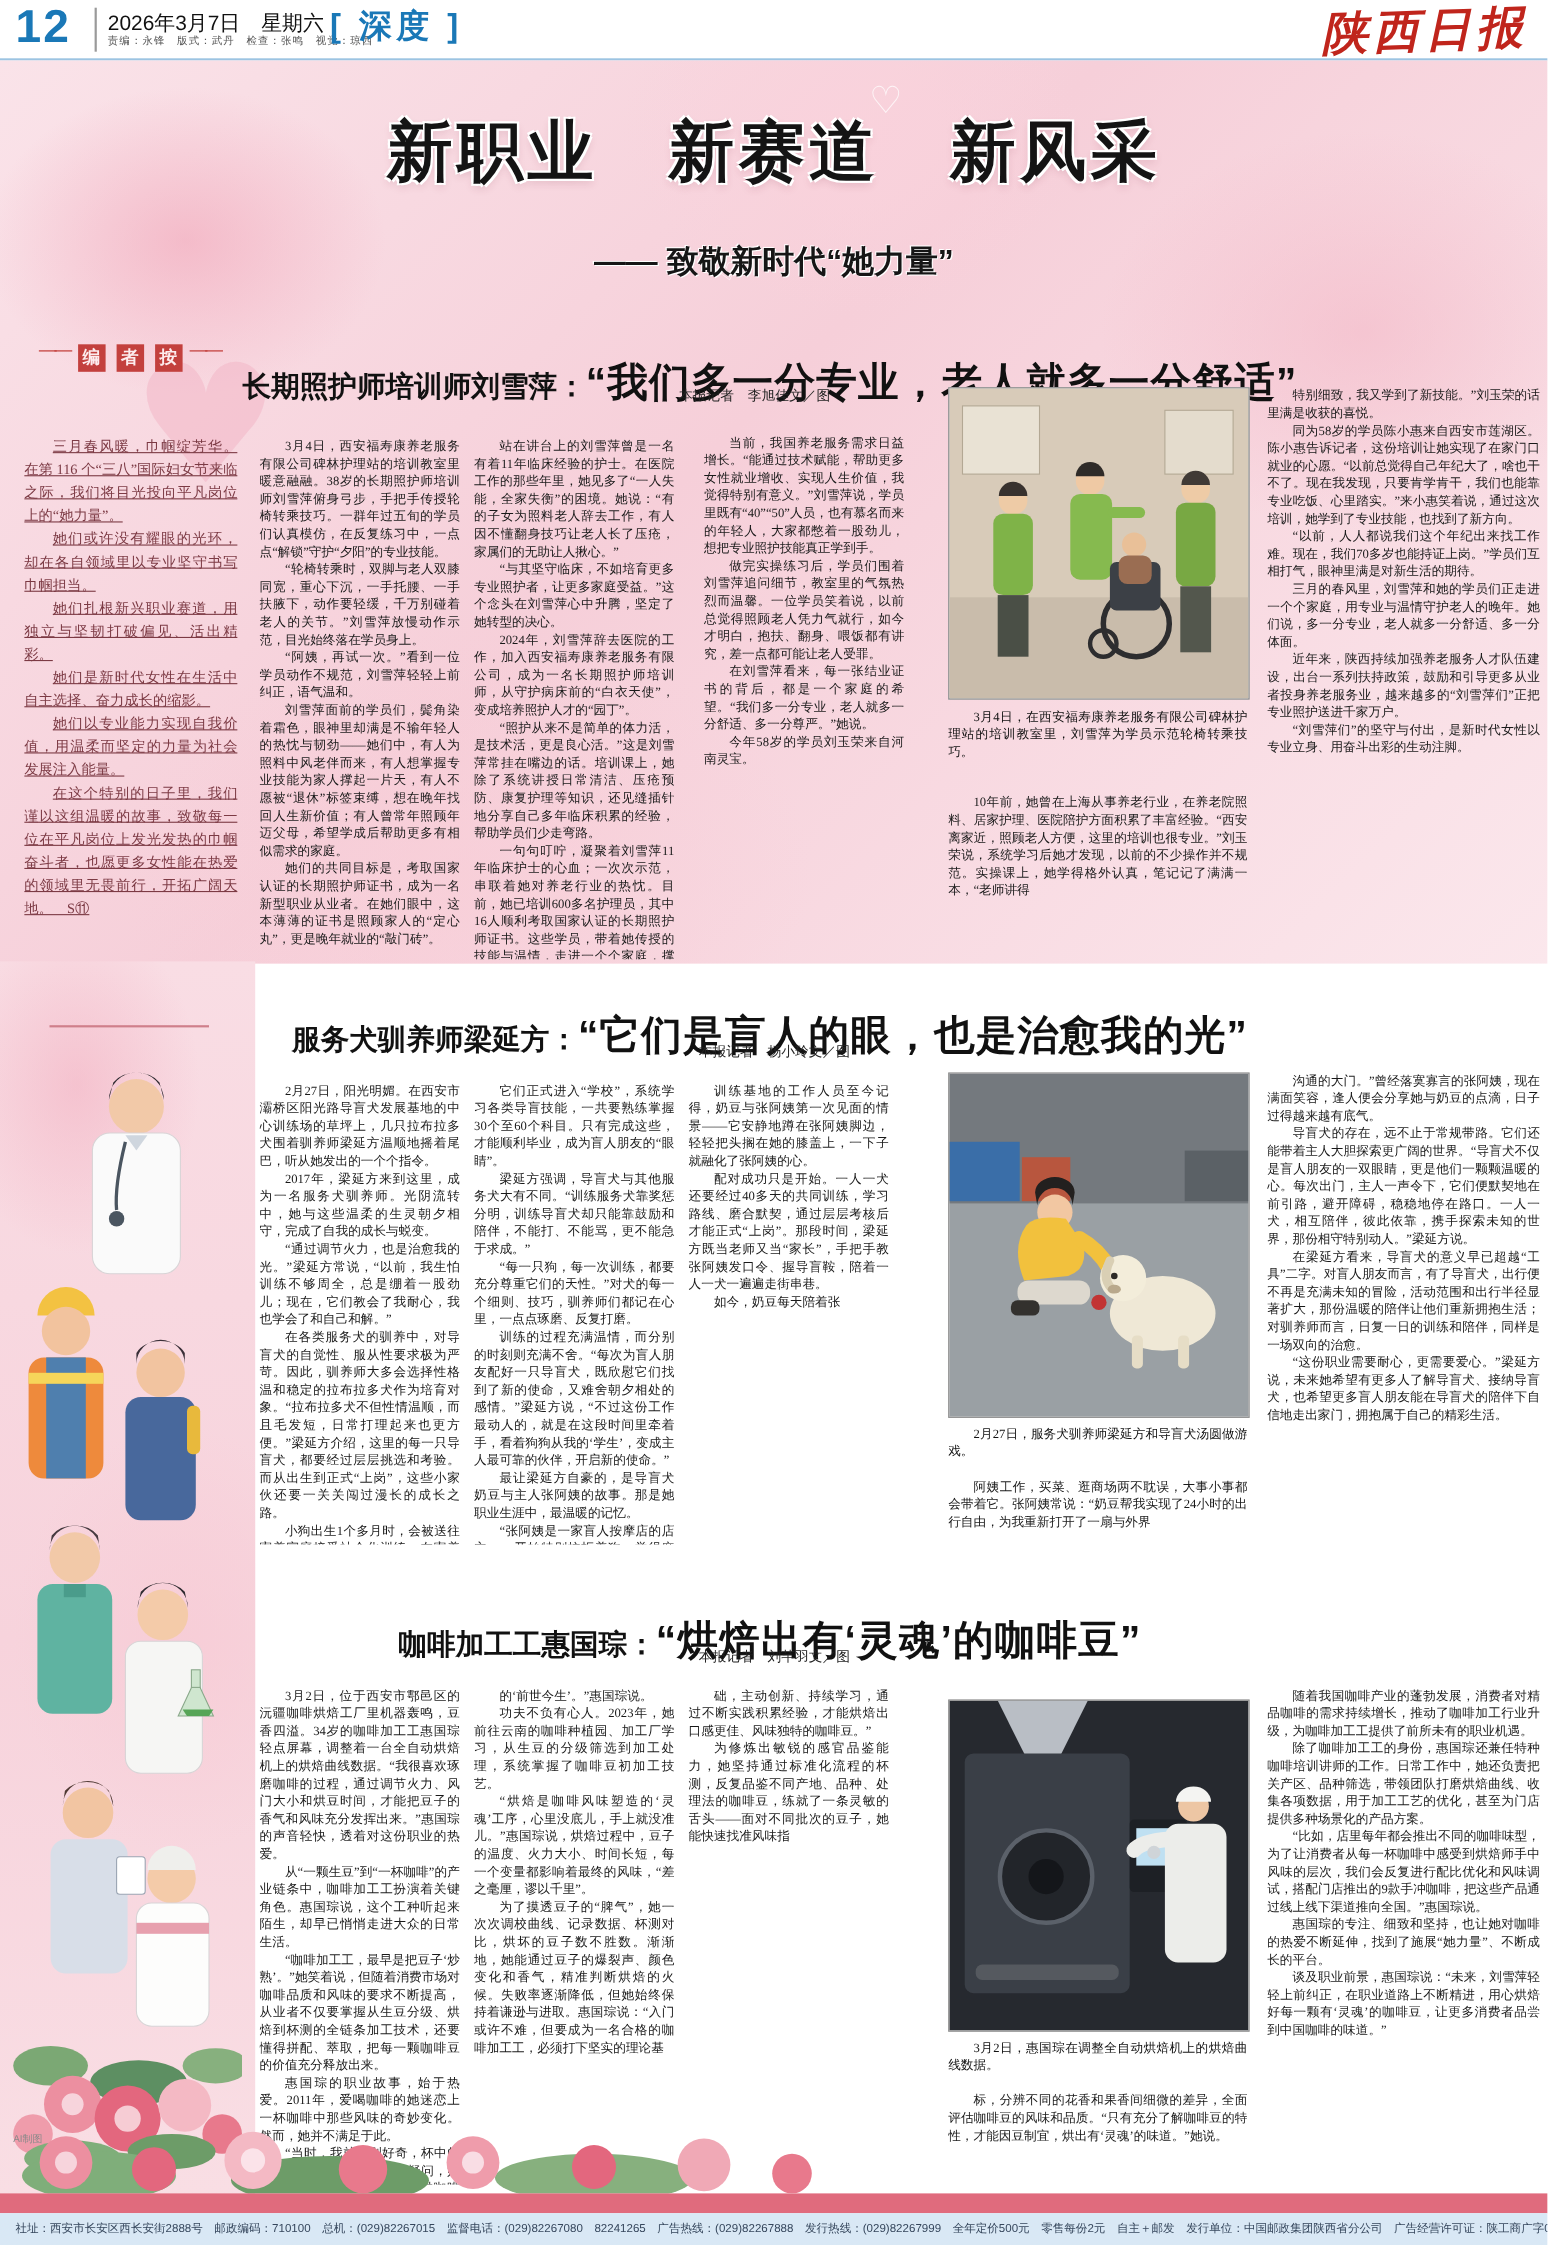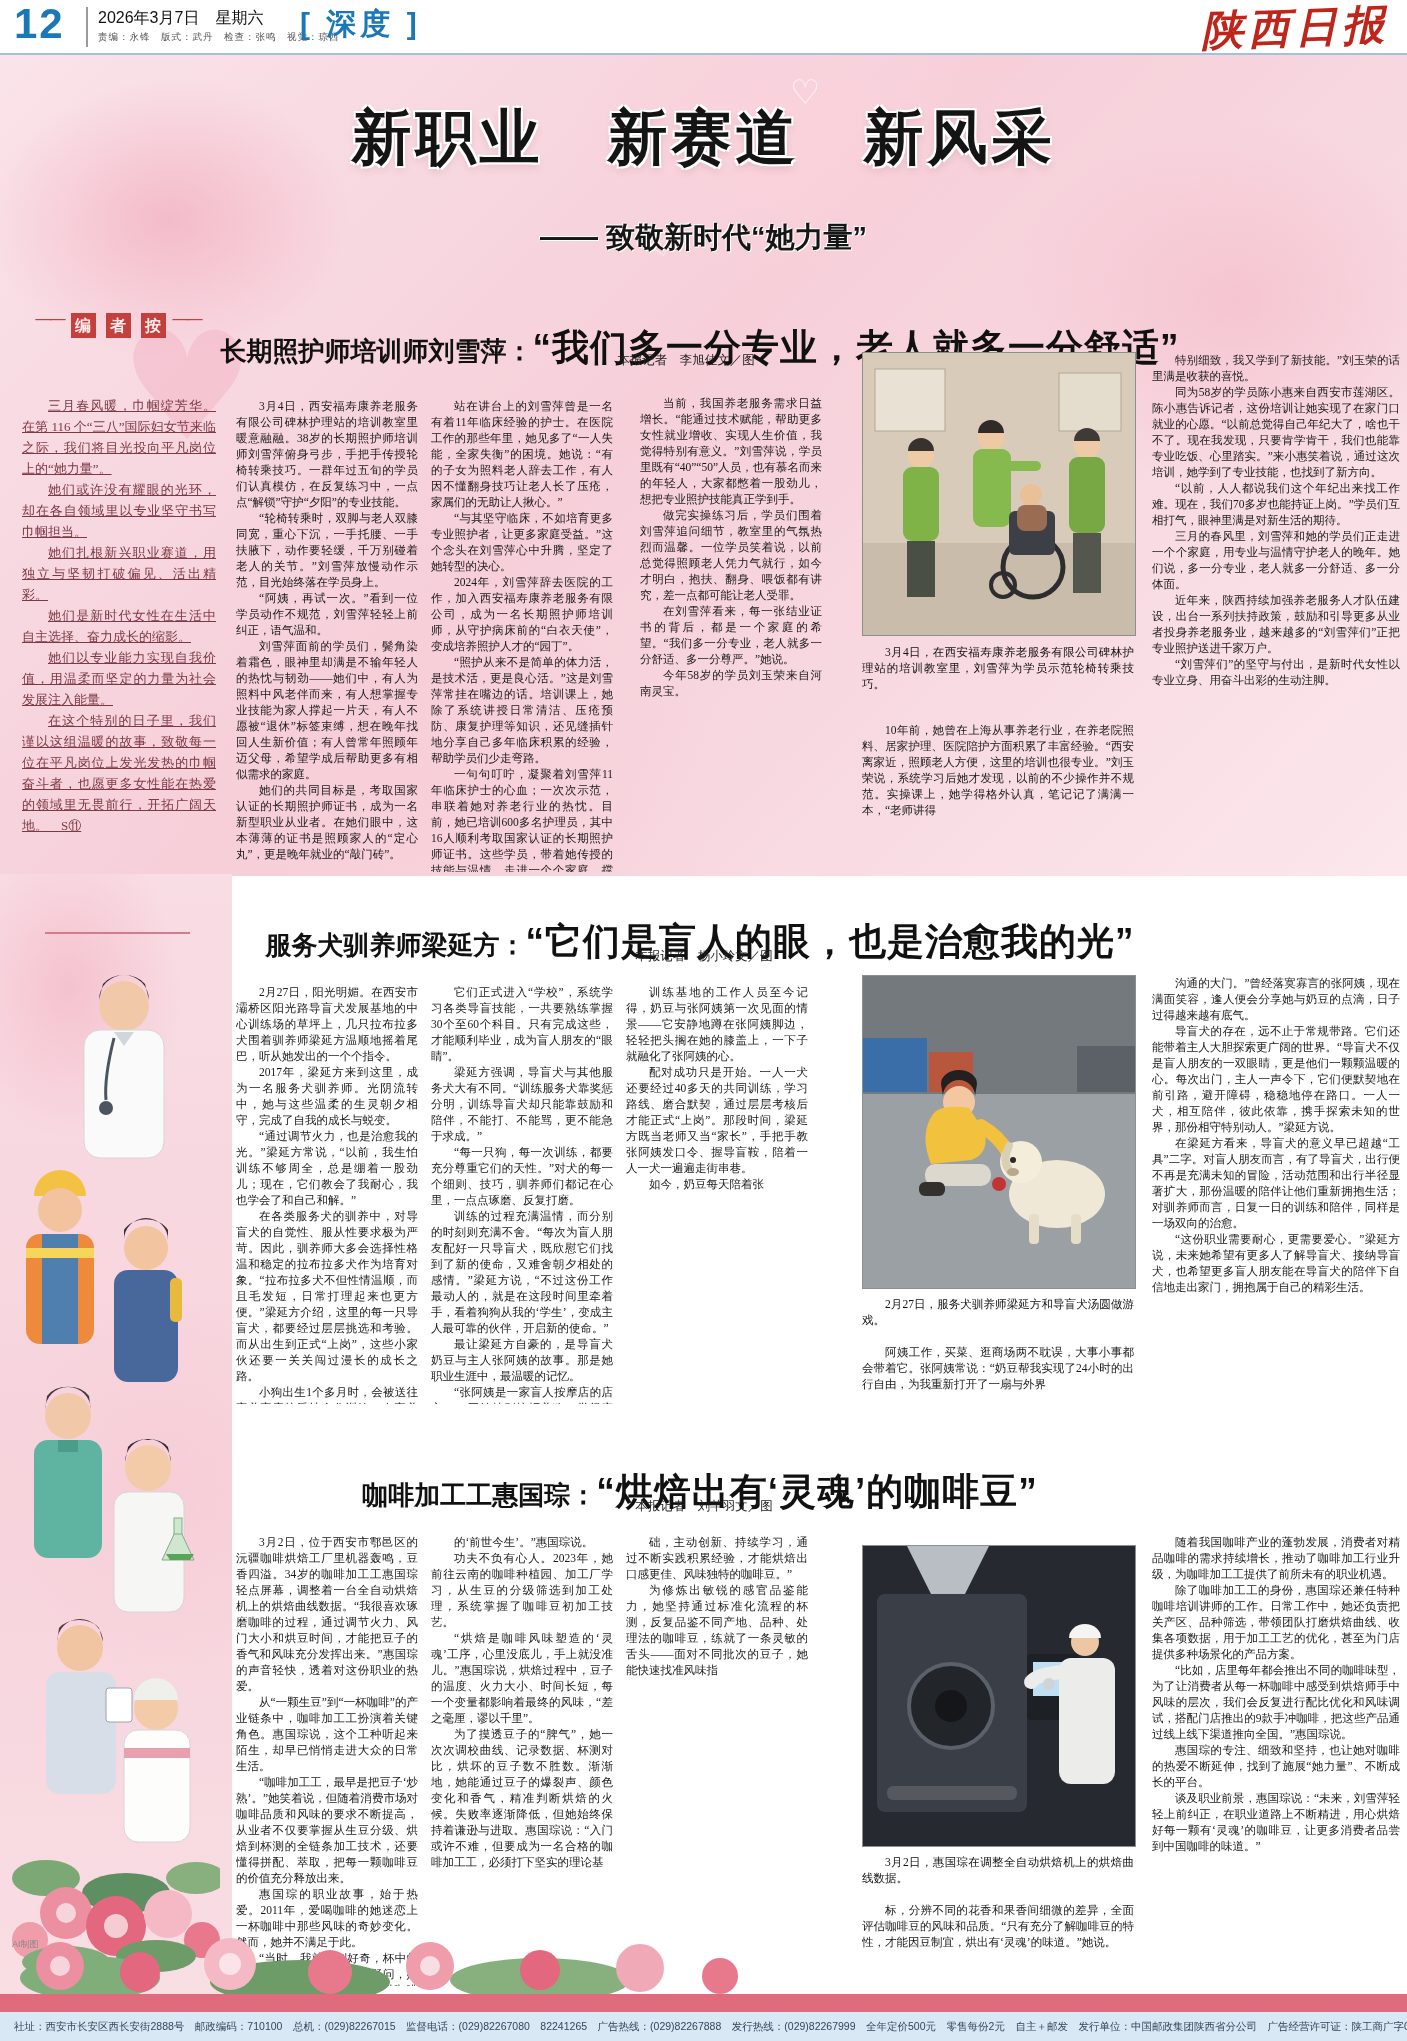--- a/index.html
+++ b/index.html
@@ -7,21 +7,21 @@
   #page {
     position:relative; width:1407px; height:2041px; margin:0 auto;
     background:#fff; overflow:hidden;
     font-family:"Liberation Serif", serif; color:#1c1c1c;
   }
   
   .hdr { position:absolute; left:0; top:0; width:1407px; height:53px; background:#fff; }
   .page-num { position:absolute; left:14px; top:0px; font-family:"Liberation Sans",sans-serif;
     font-size:42px; font-weight:bold; color:#1a78b7; letter-spacing:2px; }
   .hdr-div { position:absolute; left:86px; top:7px; width:2px; height:40px; background:#9a9a9a; }
-  .hdr-date { position:absolute; left:98px; top:8px; font-size:16px; color:#111;
+  .hdr-date { position:absolute; left:98px; top:8px; font-size:19px; color:#111;
     font-family:"Liberation Sans",sans-serif; }
   .hdr-credits { position:absolute; left:98px; top:31px; font-size:9.5px; color:#555;
     font-family:Liberation Mono, monospace; letter-spacing:1px; }
   .hdr-section { position:absolute; left:300px; top:4px; font-size:30px; font-weight:bold;
     color:#1a78b7; font-family:"Liberation Sans",sans-serif; letter-spacing:4px; }
   .masthead { position:absolute; right:18px; top:0px; font-family:"DejaVu Serif",serif;
     font-size:42px; font-weight:bold; font-style:italic; color:#c0251c; letter-spacing:5px;
     transform:rotate(-2deg); }
   .hdr-rule { position:absolute; left:0; top:53px; width:1407px; height:2px; background:#9cc4e2; }
 

